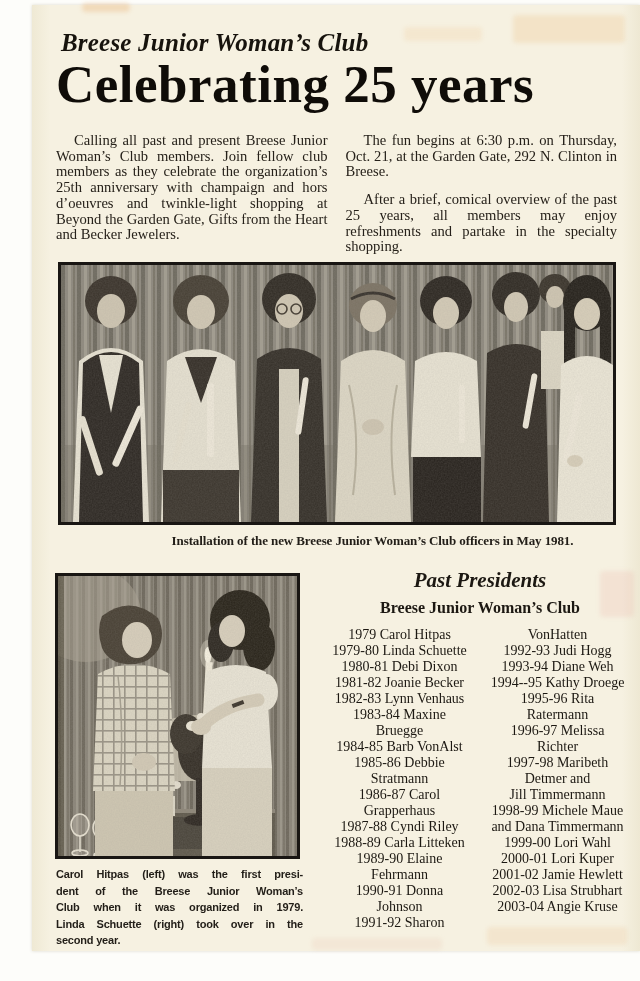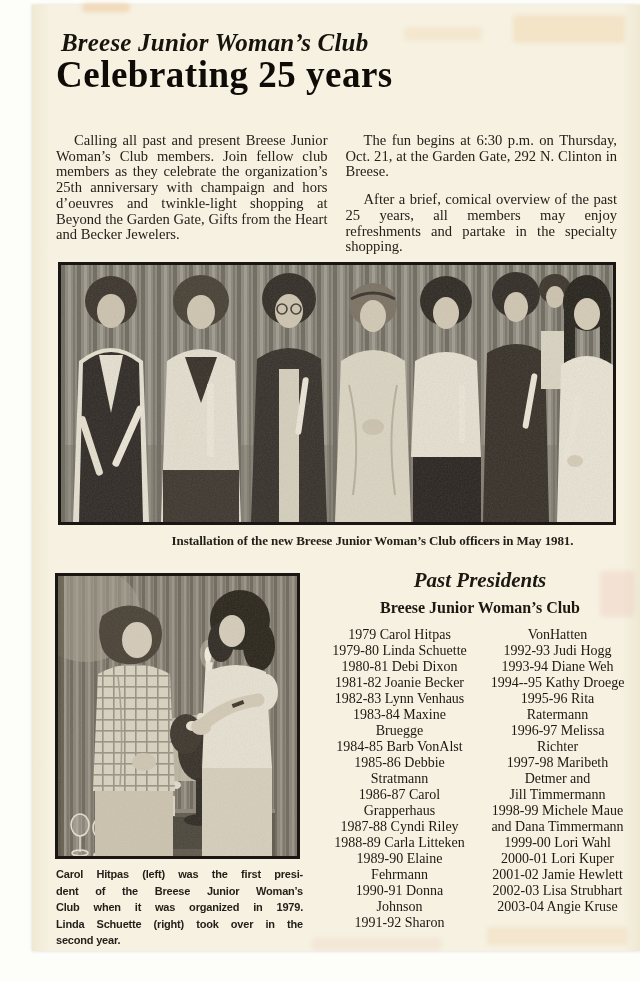--- a/index.html
+++ b/index.html
@@ -15,21 +15,21 @@
     box-shadow:0 0 3px rgba(120,110,80,.25);
   }
   .mark{position:absolute;filter:blur(2px);border-radius:4px;pointer-events:none;}
   .kicker{
     position:absolute;left:29px;top:24px;
     font-size:25px;font-weight:bold;font-style:italic;color:#17130d;
     letter-spacing:.2px;white-space:nowrap;
   }
   .headline{
     position:absolute;left:24px;top:50px;
-    font-size:37px;font-weight:bold;color:#0f0c08;
+    font-size:53px;font-weight:bold;color:#0f0c08;
     letter-spacing:.5px;line-height:1.1;white-space:nowrap;
   }
   .article{
     position:absolute;left:24px;top:128px;width:561px;
     display:flex;gap:18px;color:#26211a;
   }
   .article .col{width:274px;font-size:14.6px;line-height:15.7px;text-align:justify;}
   .article p{margin:0;text-indent:18px;}
   .article p + p{margin-top:12px;}
   .photo-frame{

